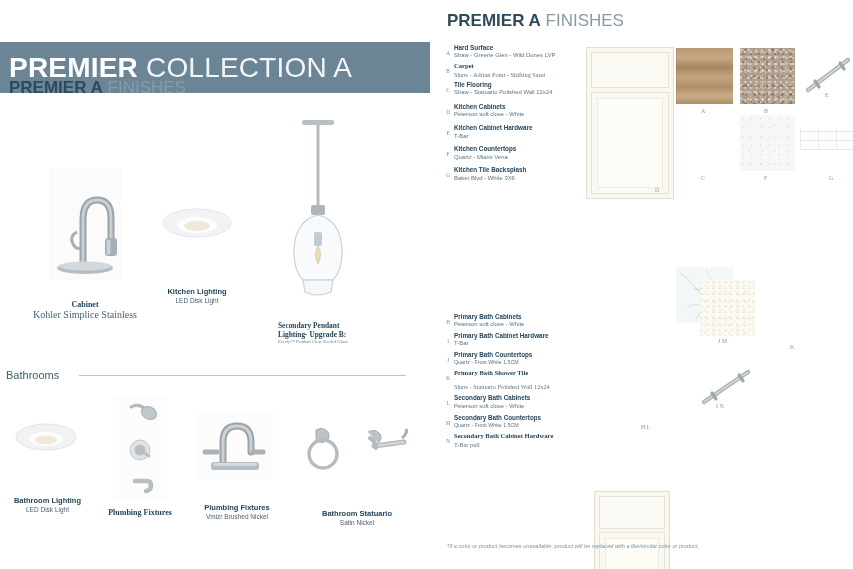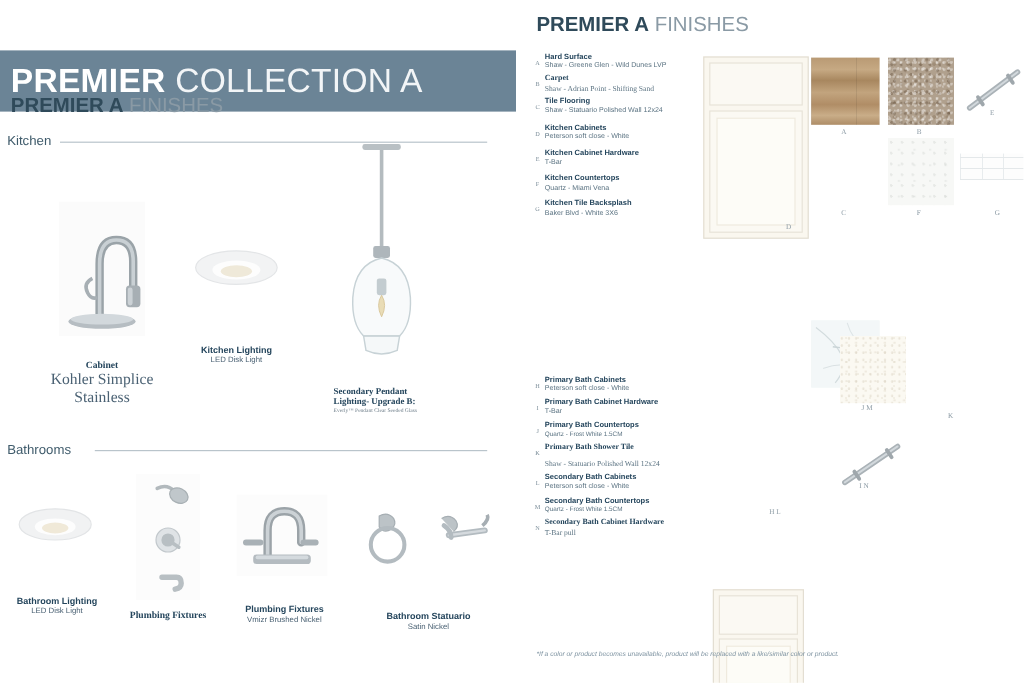--- a/index.html
+++ b/index.html
@@ -38,21 +38,21 @@
   .rule-head .rl-label {
     font-size:11px; color:#3f5b6b; font-weight:400; white-space:nowrap; padding-right:7px;
   }
   .rule-head .rl-line { flex:1; height:1px; background:#b9c4cb; }
 
   
   .cap { position:absolute; text-align:center; line-height:1.15; }
   .cap .t1 { font-size:7.5px; font-weight:700; color:#24455c; }
   .cap .t2 { font-size:6.5px; font-weight:400; color:#4a6173; }
   .cap.serif .t1 { font-family:"Liberation Serif", serif; font-size:8px; }
-  .cap.serif .t2 { font-family:"Liberation Serif", serif; font-size:13px; }
+  .cap.serif .t2 { font-family:"Liberation Serif", serif; font-size:10px; }
   .cap .t3 { font-size:4.6px; color:#6c7c88; line-height:1.25; font-family:"Liberation Serif",serif;}
 
   .fx { position:absolute; }
 
   
   .right-col { position:absolute; left:430px; top:0; width:423px; height:504px; }
 
   .legend { position:absolute; width:145px; }
   .legend-row { position:relative; display:flex; margin-bottom:2px; }
   .legend-key {
@@ -154,24 +154,20 @@
         <span class="bold">PREMIER</span>
         <span class="light">COLLECTION A</span>
       </div>
     </div>
 
     <div class="section-title" style="top:78px;">
       <span class="bold">PREMIER A</span>
       <span class="light">FINISHES</span>
     </div>
 
-    <div class="rule-head" style="left:6px; top:112px;">
-      <span class="rl-label">Kitchen</span>
-      <span class="rl-line"></span>
-    </div>
 
     <div class="fx" style="left:49px; top:168px; width:72px; height:112px;">
       <svg viewBox="0 0 72 112" width="72" height="112">
         <rect width="72" height="112" fill="#fbfbfb"></rect>
         <path d="M34 100 L34 52 Q34 32 48 32 Q62 32 62 50 L62 72" stroke="#9aa3a8" stroke-width="7" fill="none" stroke-linecap="round"></path>
         <path d="M34 100 L34 52 Q34 32 48 32 Q62 32 62 50 L62 72" stroke="#c9d0d4" stroke-width="3" fill="none" stroke-linecap="round"></path>
         <rect x="56" y="70" width="12" height="18" rx="3" fill="#a7afb4"></rect>
         <rect x="57.5" y="71.5" width="4" height="15" rx="2" fill="#ccd2d6"></rect>
         <path d="M28 64 q-8 4 -4 12 q3 6 8 4" stroke="#a7afb4" stroke-width="3" fill="none"></path>
         <ellipse cx="36" cy="100" rx="28" ry="6" fill="#b6bdc2"></ellipse>

